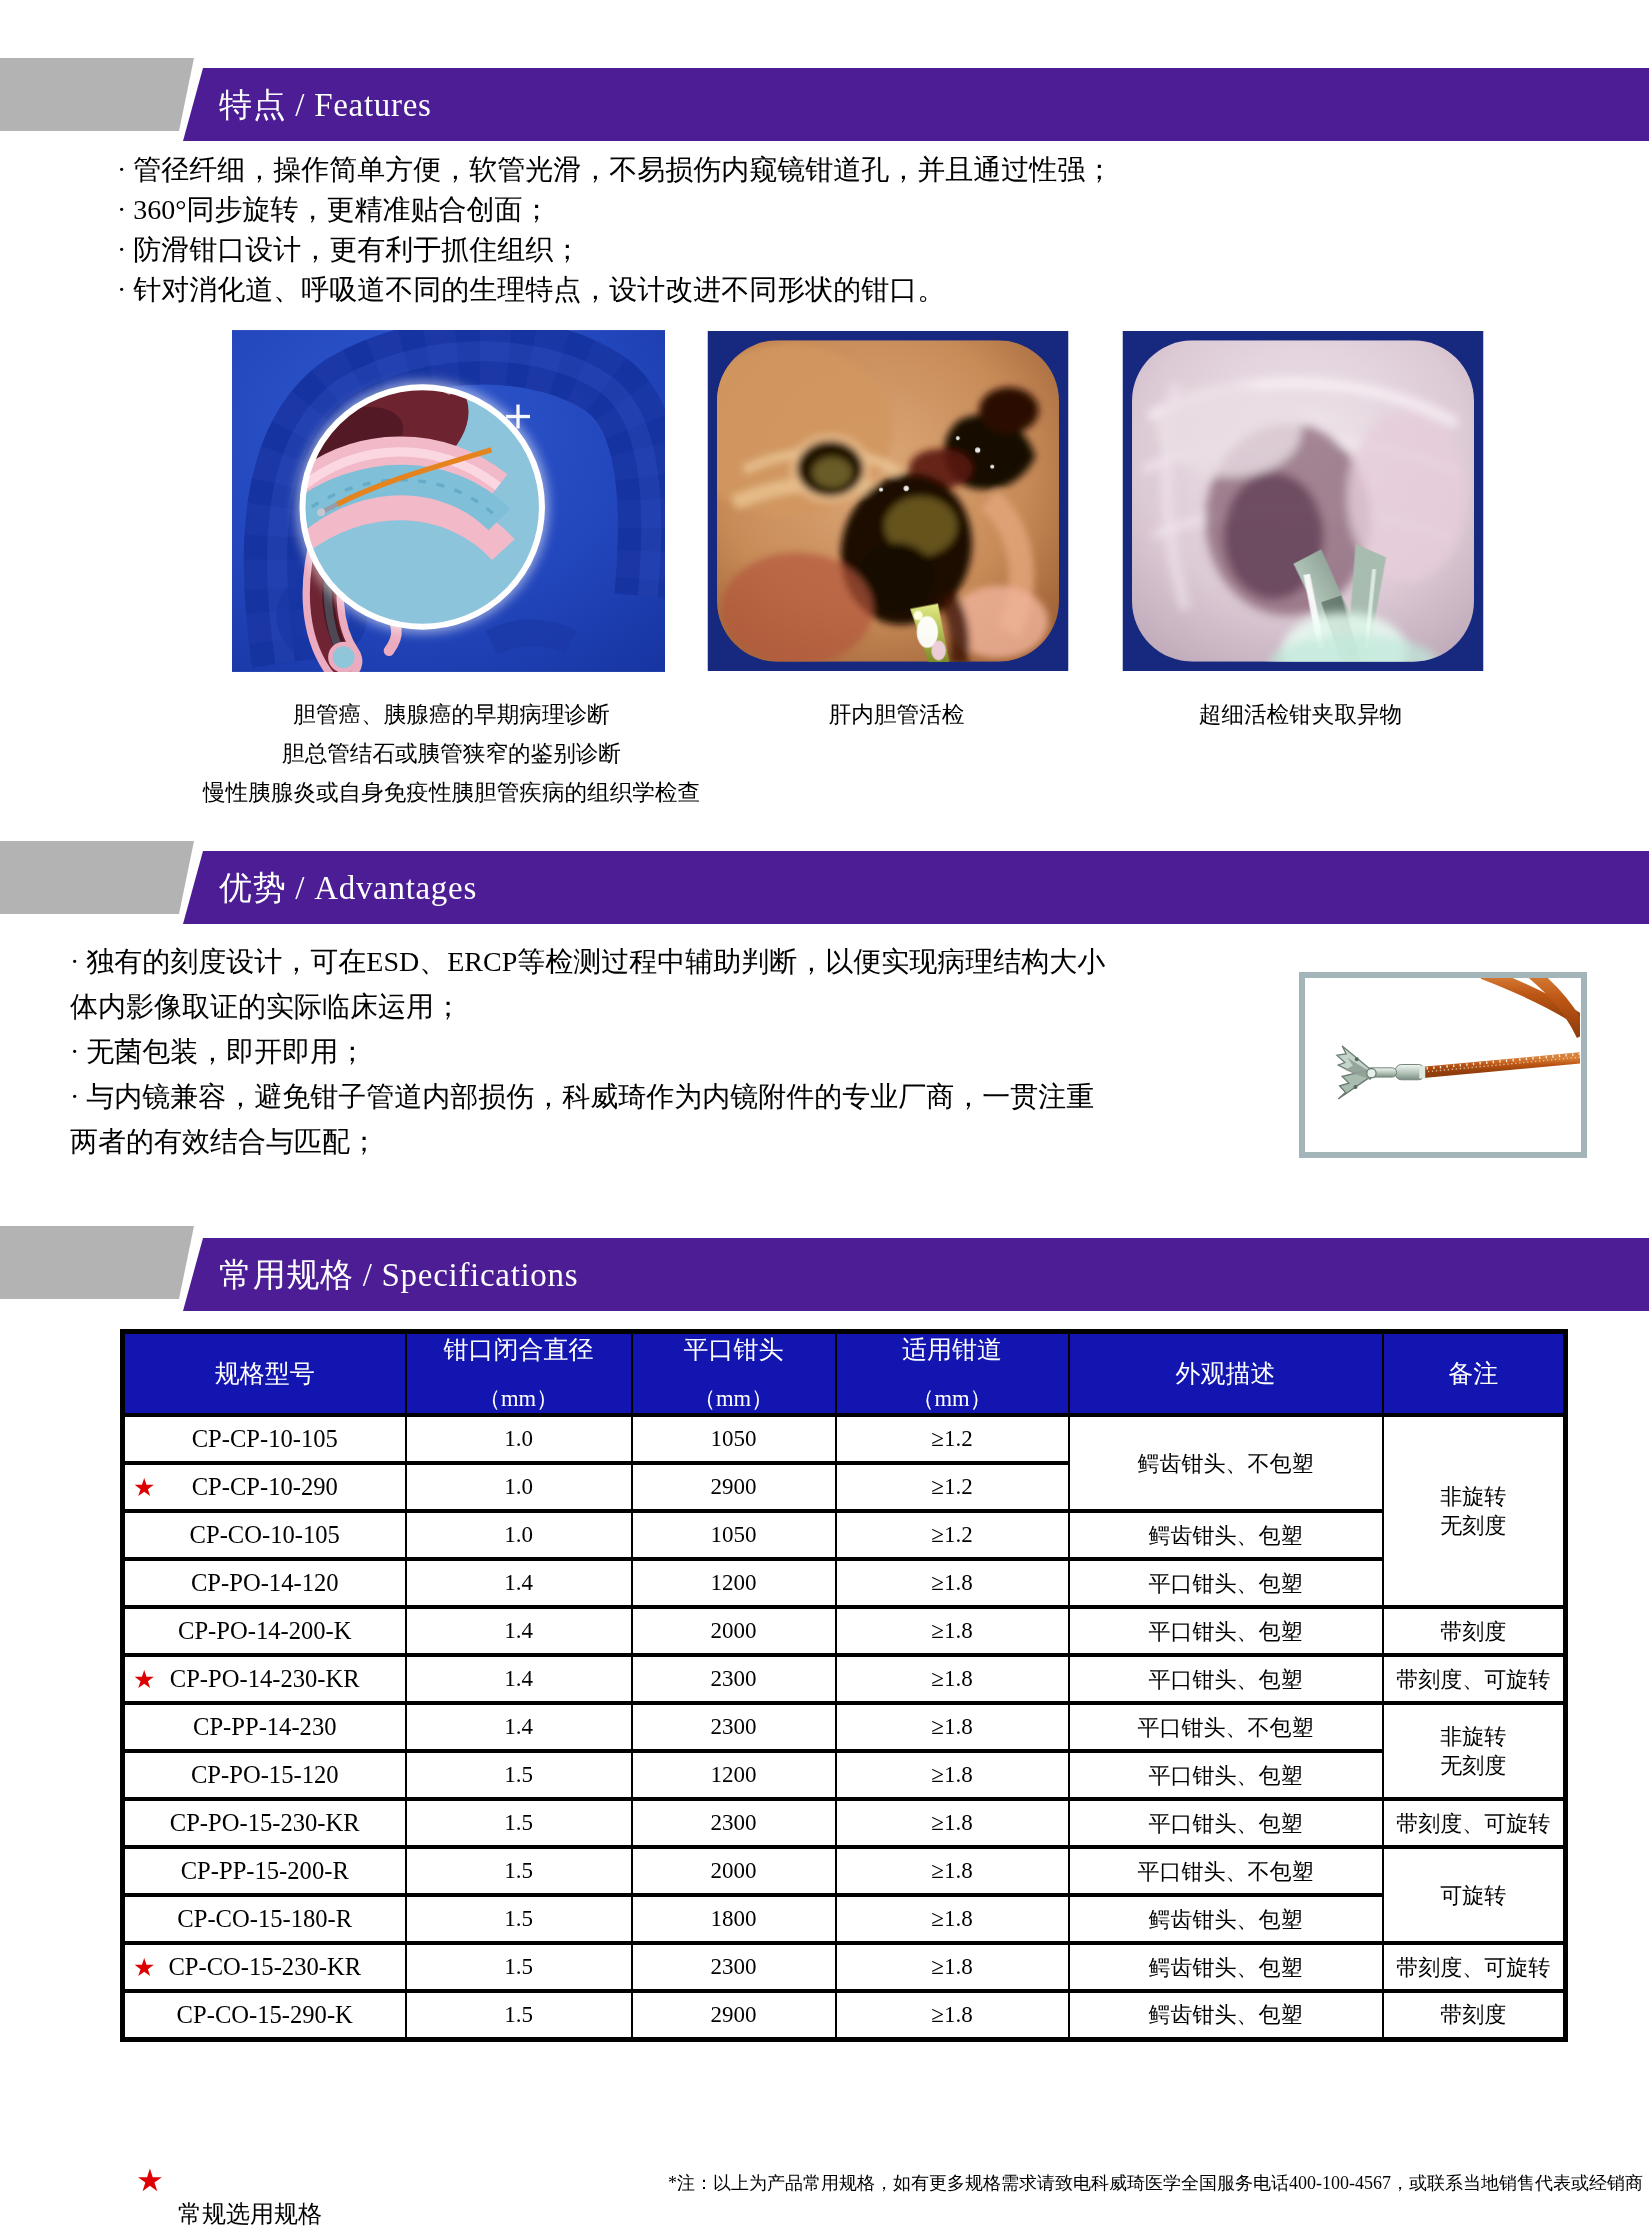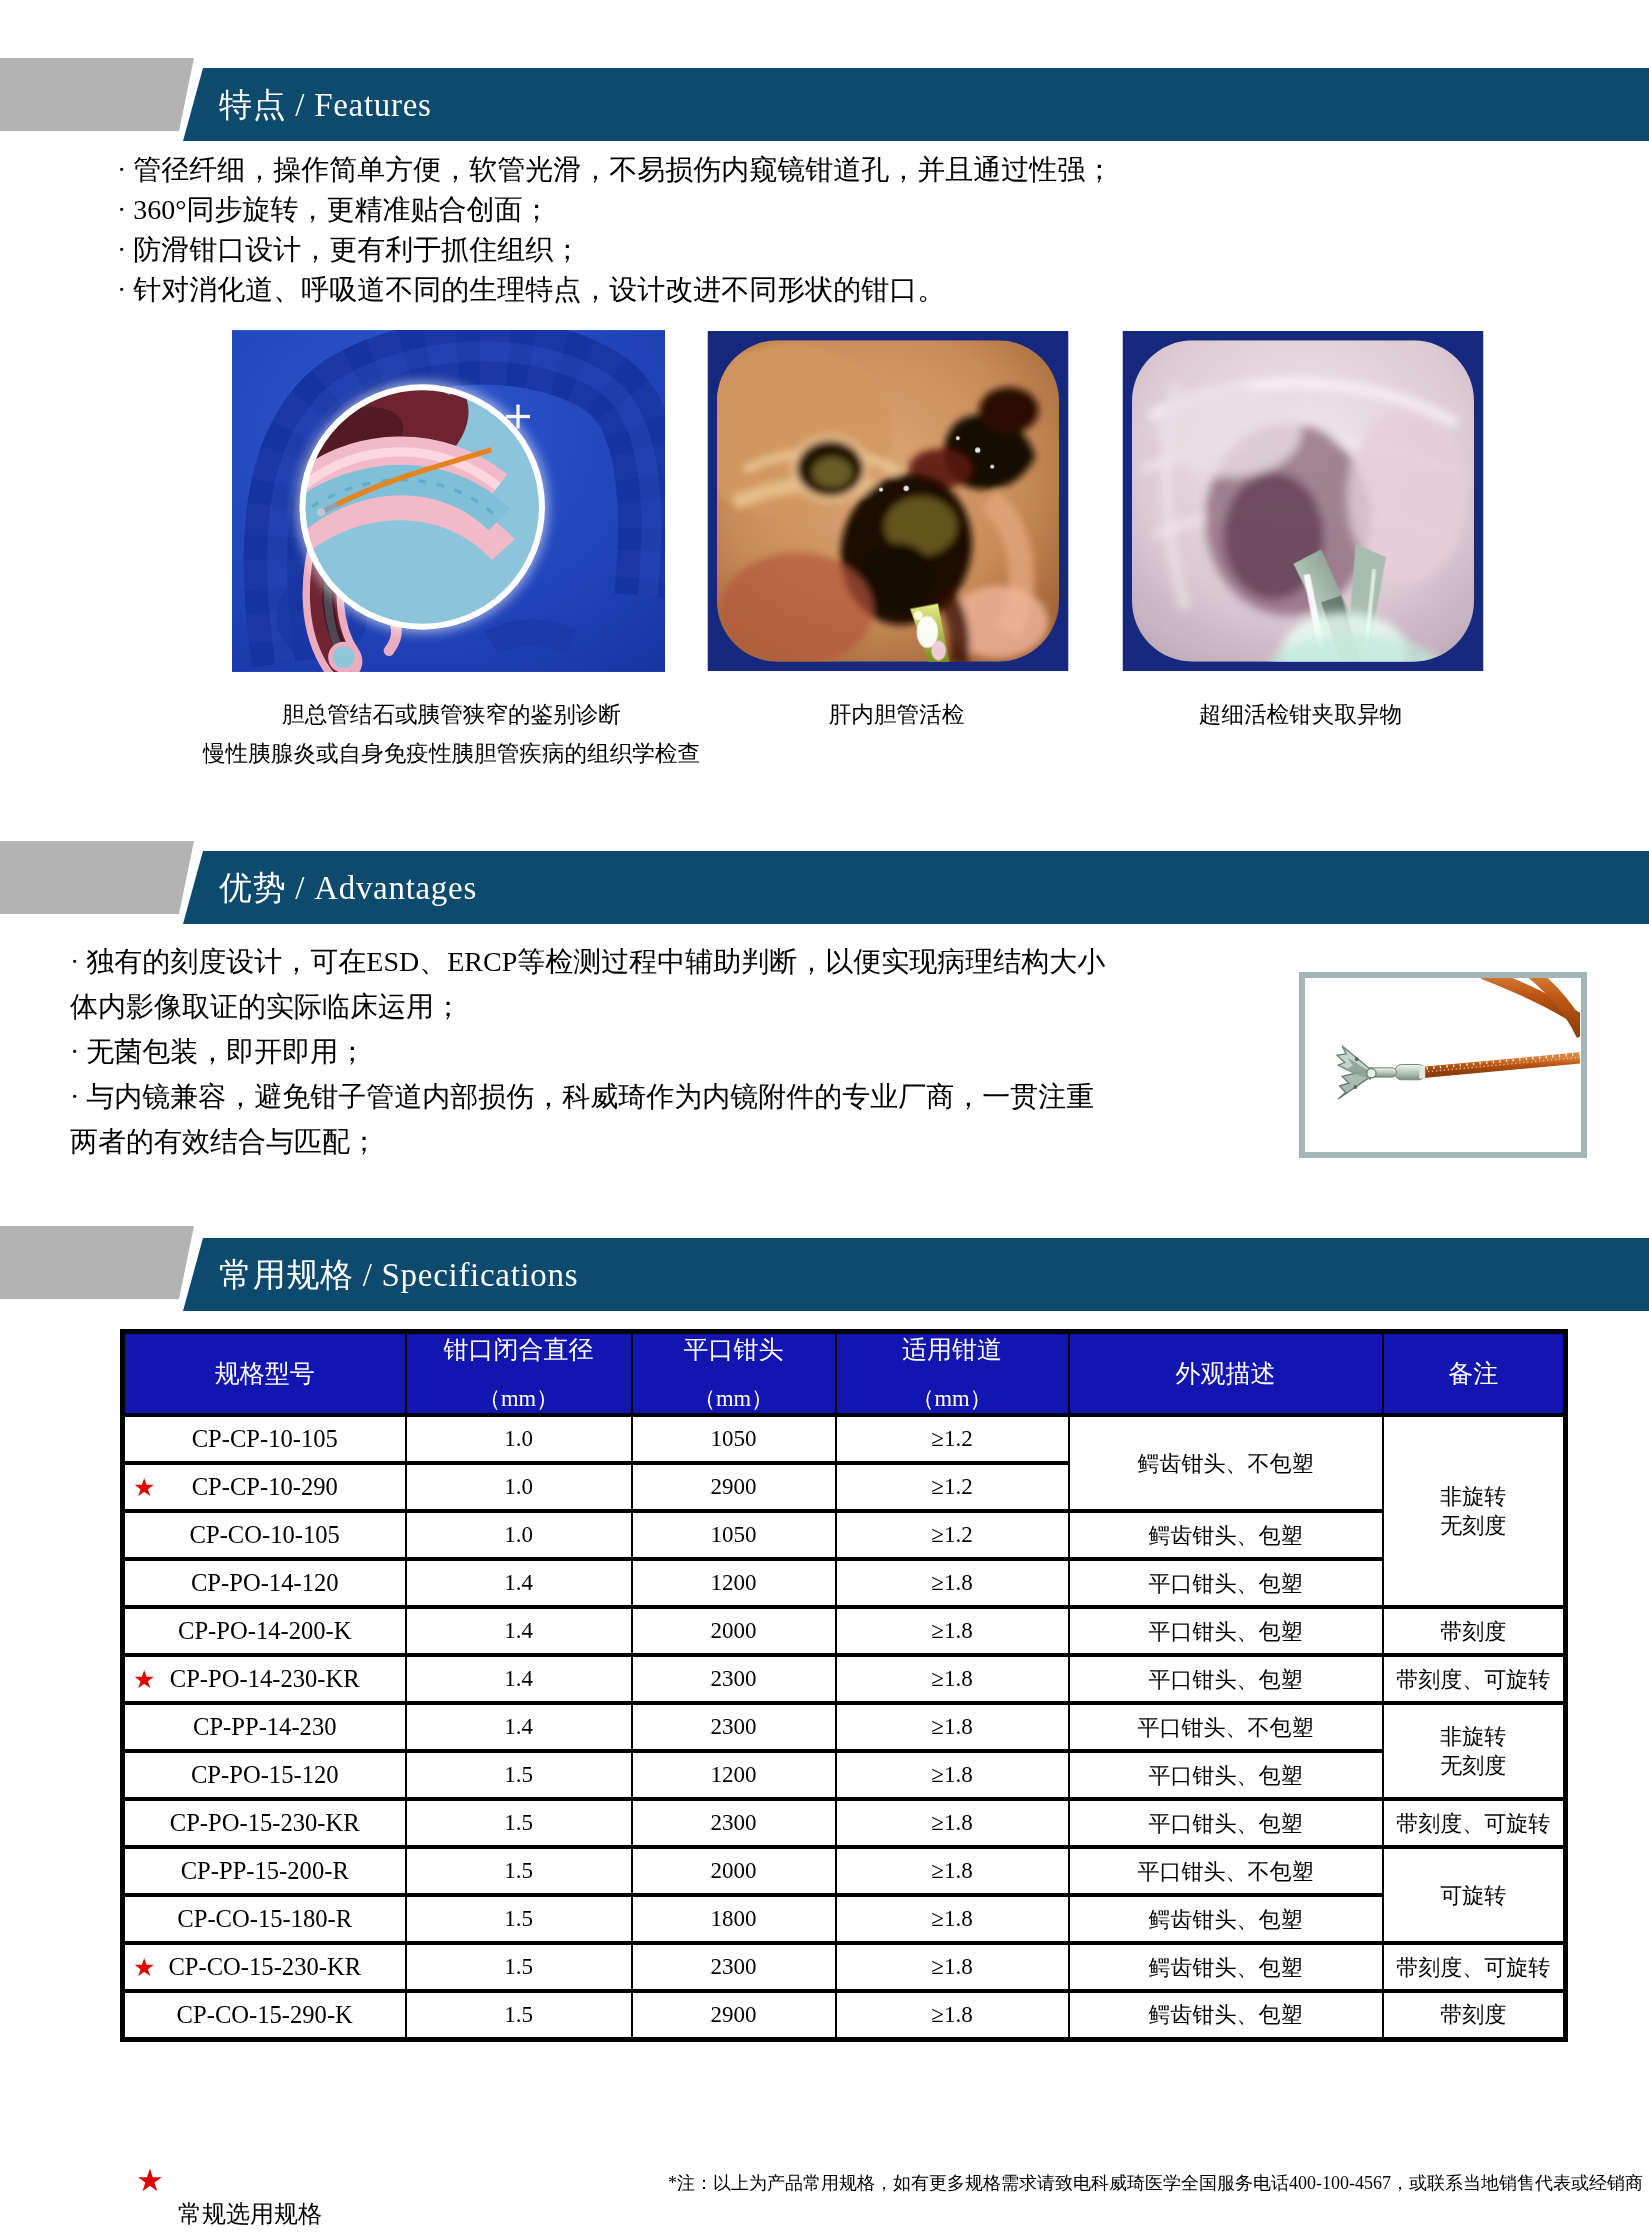--- a/index.html
+++ b/index.html
@@ -6,21 +6,21 @@
   .page {
     position:relative; width:1649px; height:2239px; background:#ffffff;
     font-family:"Liberation Serif","DejaVu Serif",serif; color:#000; overflow:hidden;
   }
   
   .gray-tab {
     position:absolute; left:0; width:194px; height:73px; background:#b3b3b3;
     clip-path:polygon(0 0, 194px 0, 179px 73px, 0 73px);
   }
   .banner {
-    position:absolute; left:0; width:1649px; height:73px; background:#0c4a6e;
+    position:absolute; left:0; width:1649px; height:73px; background:#4c1d95;
     clip-path:polygon(203px 0, 1649px 0, 1649px 73px, 183px 73px);
   }
   .banner-title {
     position:absolute; left:219px; top:0; height:73px; line-height:74px;
     color:#ffffff; font-size:33px; letter-spacing:0.7px; white-space:nowrap;
   }
   
   .features-lines {
     position:absolute; left:117px; top:150px; width:1502px;
     font-size:28px; line-height:40px; white-space:nowrap;
@@ -232,20 +232,21 @@
           <line x1="368" y1="480" x2="380" y2="360" stroke="#e8f6ee" stroke-width="6" opacity="0.8"></line>
           <polygon points="332,505 300,410 330,400 360,500" fill="#46584e" opacity="0.6"></polygon>
         </g>
         <ellipse cx="335" cy="485" rx="95" ry="60" fill="#e9fff4" opacity="0.8" filter="url(#soft7)"></ellipse>
         <ellipse cx="350" cy="505" rx="130" ry="45" fill="#bfe9da" opacity="0.7" filter="url(#soft7)"></ellipse>
       </g>
     </svg>
   </div>
 
   <div class="caption" style="left:119px;top:695px;width:665px">
+    <div>胆管癌、胰腺癌的早期病理诊断</div>
     <div>胆总管结石或胰管狭窄的鉴别诊断</div>
     <div>慢性胰腺炎或自身免疫性胰胆管疾病的组织学检查</div>
   </div>
   <div class="caption" style="left:697px;top:695px;width:399px">肝内胆管活检</div>
   <div class="caption" style="left:1101px;top:695px;width:399px">超细活检钳夹取异物</div>
 
   <div class="gray-tab" style="top:841px"></div>
   <div class="banner" style="top:851px">
     <div class="banner-title">优势 / Advantages</div>
   </div>

